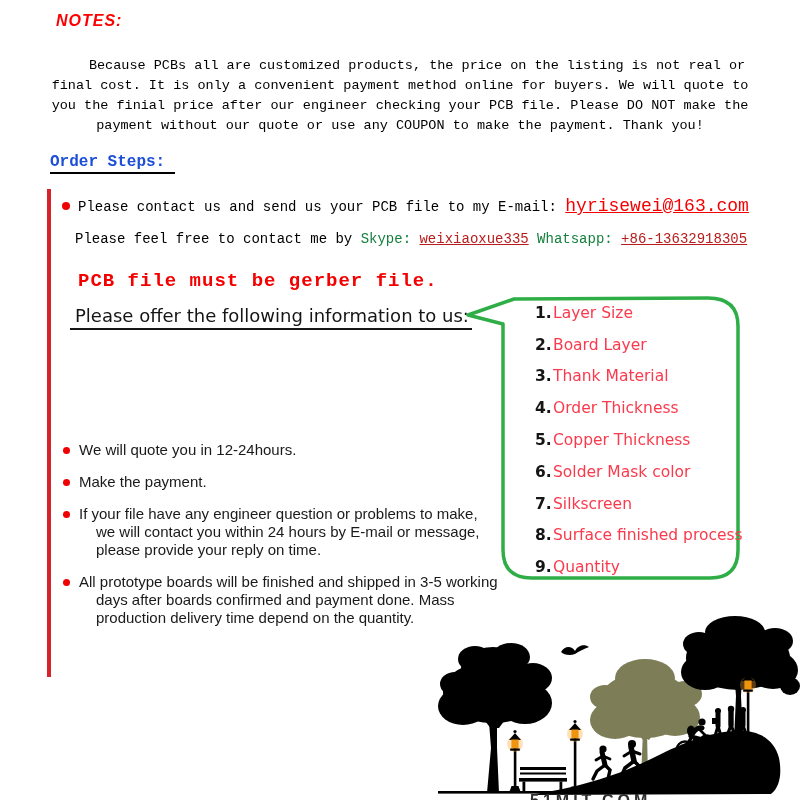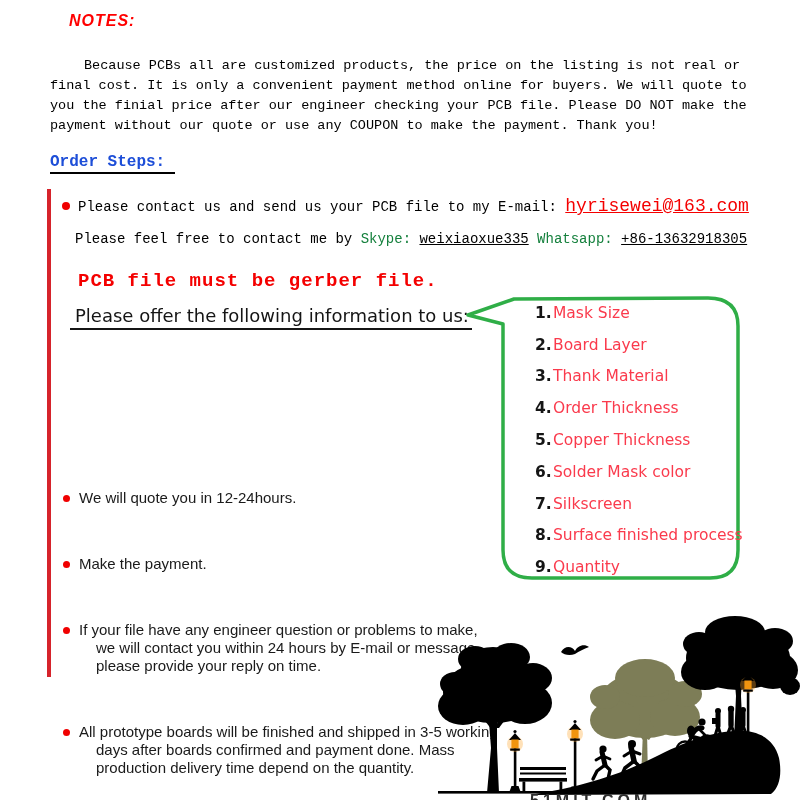--- a/index.html
+++ b/index.html
@@ -1,63 +1,63 @@
 <!DOCTYPE html>
 <html><head>
 <meta charset="utf-8">
 <style>
   html,body{margin:0;padding:0;background:#fff;}
   #page{position:relative;width:800px;height:800px;background:#fff;overflow:hidden;
         font-family:"Liberation Sans",sans-serif;color:#111;}
 
   
-  .notes-title{position:absolute;left:69px;top:12px;font-family:"Liberation Sans",sans-serif;
+  .notes-title{position:absolute;left:56px;top:12px;font-family:"Liberation Sans",sans-serif;
 Valid               font-size:27px;font-weight:900;font-style:italic;color:#ff0000;letter-spacing:1px;}
 
   
   .intro{position:absolute;left:50px;top:56px;width:700px;
          font-family:"Liberation Mono","DejaVu Sans Mono",monospace;
-         font-size:13.5px;line-height:20px;color:#000;text-indent:34px;white-space:normal;}
+         font-size:13.5px;line-height:20px;color:#000;text-indent:34px;white-space:normal;text-align:center;}
 
   
   .order-heading{position:absolute;left:50px;top:153px;
          font-family:"Liberation Mono",monospace;font-weight:bold;font-size:16px;color:#1d4ed8;
          border-bottom:2px solid #000;padding:0 10px 1px 0;}
 
   
   .red-rule{position:absolute;left:47px;top:189px;width:4px;height:488px;background:#d6232b;}
 
   .contact-line1{position:absolute;left:78px;top:196px;width:700px;
          font-family:"Liberation Mono",monospace;font-size:14px;color:#000;}
   .contact-line1 .dot{position:absolute;left:-16px;top:6px;width:8px;height:8px;border-radius:50%;background:#f00000;}
   .email-link{font-size:18px;color:#f40000;text-decoration:underline;}
   .contact-line2{position:absolute;left:75px;top:231px;width:700px;
          font-family:"Liberation Mono",monospace;font-size:14px;color:#000;}
   .red-label{color:#15803d;}
-  .red-link{color:#000000;text-decoration:underline;}
+  .red-link{color:#b91c1c;text-decoration:underline;}
 
   .gerber-note{position:absolute;left:78px;top:270px;
          font-family:"Liberation Mono",monospace;font-weight:bold;font-size:19px;
          letter-spacing:1px;color:#f40000;}
   .offer-heading{position:absolute;left:70px;top:305px;
          font-family:"DejaVu Sans",sans-serif;font-size:18px;color:#151515;
          border-bottom:2px solid #151515;padding:0 3px 2px 5px;}
 
   
   .bubble-svg{position:absolute;left:448px;top:288px;width:300px;height:300px;}
   .info-list{position:absolute;left:535px;top:297px;width:210px;list-style:none;margin:0;padding:0;}
   .info-list li{height:31.8px;display:flex;align-items:center;
          font-family:"DejaVu Sans",sans-serif;font-size:15.5px;}
   .info-list .num{font-weight:bold;color:#151515;min-width:18px;}
   .info-list .label{color:#fa3a4c;}
 
   
   .steps{position:absolute;left:60px;top:441px;width:440px;list-style:none;margin:0;padding:0;}
   .steps li{position:relative;padding-left:36px;text-indent:-17px;margin-bottom:14px;
-         font-family:"Liberation Sans",sans-serif;font-size:15px;line-height:18px;color:#1a1a1a;margin-top:48px;}
+         font-family:"Liberation Sans",sans-serif;font-size:15px;line-height:18px;color:#1a1a1a;}
   .steps li::before{content:"";position:absolute;left:3px;top:5.5px;width:7px;height:7px;
          border-radius:50%;background:#f00000;}
 
   
   .park{position:absolute;left:435px;top:610px;width:365px;height:190px;}
 </style>
 </head>
 <body>
 
 <div id="page">
@@ -83,21 +83,21 @@
 
   <div class="offer-heading">Please offer the following information to us:</div>
 
   <svg class="bubble-svg" viewBox="0 0 300 300" aria-hidden="true">
     <path d="M20,27 L66,11 L260,10 Q290,10 290,38 L290,262 Q290,290 262,290 L84,290 Q55,290 55,262 L55,36 Z" fill="#ffffff" stroke="#2fae47" stroke-width="3.5" stroke-linejoin="round"></path>
   </svg>
 
   <ul class="info-list">
     <li>
         <span class="num">1.</span>
-        <span class="label">Mask Size</span>
+        <span class="label">Layer Size</span>
       </li>
     <li>
         <span class="num">2.</span>
         <span class="label">Board Layer</span>
       </li>
     <li>
         <span class="num">3.</span>
         <span class="label">Thank Material</span>
       </li>
     <li>

